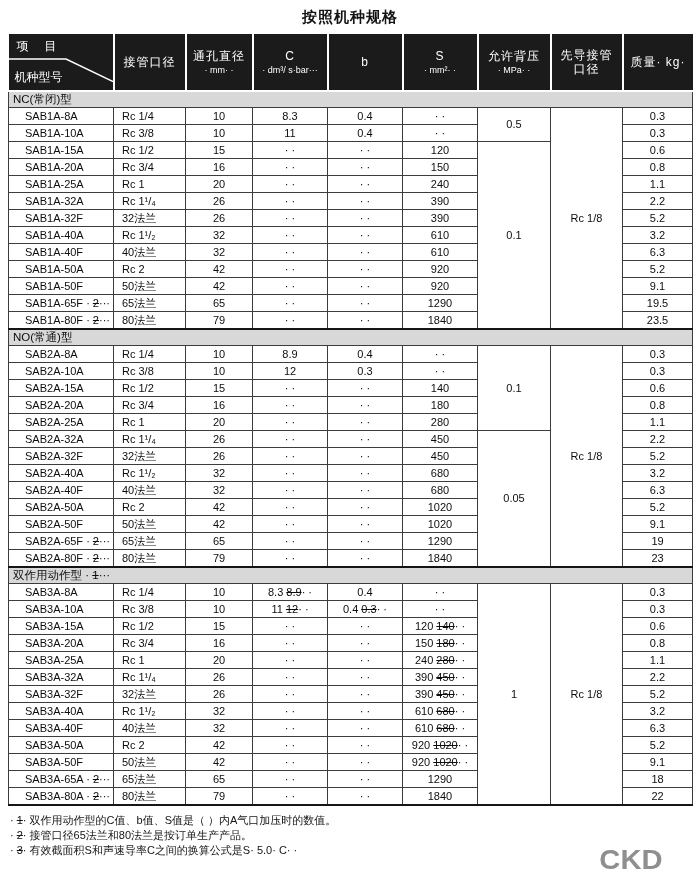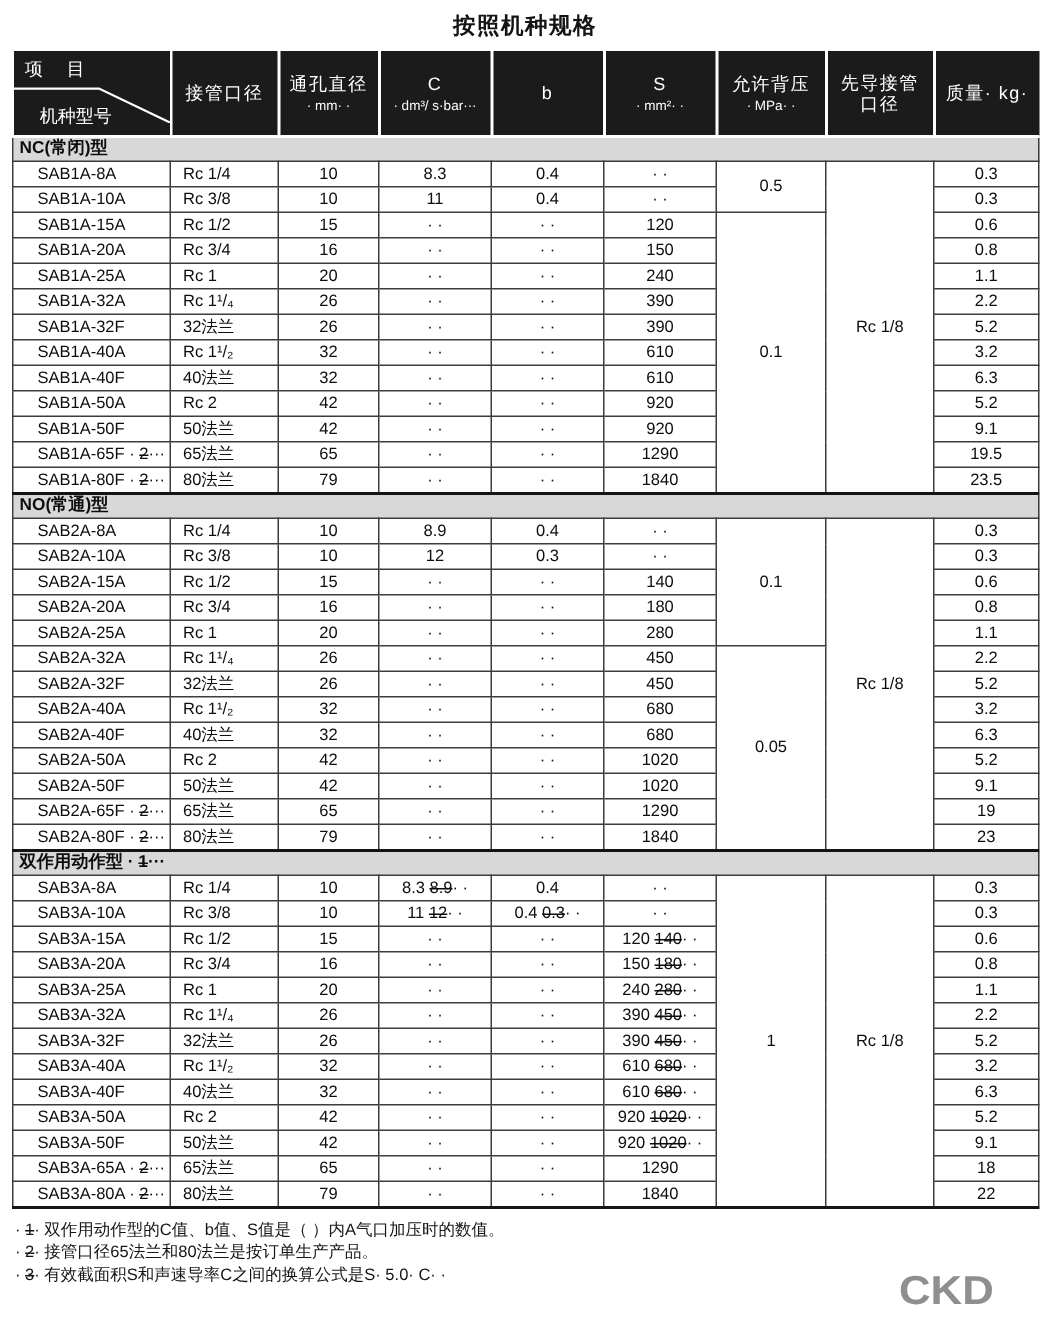--- a/index.html
+++ b/index.html
@@ -20,31 +20,31 @@
   }
   thead th:first-child{border-left:none;}
   thead th:last-child{border-right:none;}
   thead th{border-top:none;}
   .hl{font-size:12px;line-height:14px;letter-spacing:1px;}
   .hu{font-size:9px;line-height:11px;margin-top:2px;letter-spacing:0;}
 
   th.corner{position:relative;text-align:left;}
   th.corner svg{position:absolute;left:0;top:0;}
   .c-top{position:absolute;top:4px;left:8px;font-size:12px;letter-spacing:2px;}
-  .c-bot{position:absolute;bottom:4px;left:18px;font-size:12px;}
+  .c-bot{position:absolute;bottom:4px;left:6px;font-size:12px;}
 
   tbody td{
     border:1px solid #3c3c3c;height:16px;padding:0 2px;font-size:11px;
     text-align:center;vertical-align:middle;line-height:13px;color:#0d0d0d;
   }
   td.model{text-align:left;padding-left:16px;}
   td.port{text-align:left;padding-left:8px;}
   td.secbar{
     background:var(--section-bg,#d8d8d8);text-align:left;padding-left:4px;
-    font-size:11.5px;font-weight:700;border-top:2px solid #141414;height:15px;
+    font-size:11.5px;font-weight:400;border-top:2px solid #141414;height:15px;
     border-left:1px solid #3c3c3c;border-right:1px solid #3c3c3c;
   }
   .st{text-decoration:line-through;text-decoration-thickness:1px;}
 
   .notes{margin:7px 0 16px 2px;font-size:11px;line-height:15px;color:#151515;}
   .note{white-space:pre;}
   .logo{
     position:absolute;right:38px;top:845px;font-size:27px;font-weight:bold;
     color:var(--logo-color,#8f8f8f);letter-spacing:0px;transform:scaleX(1.08);transform-origin:right;
   }

